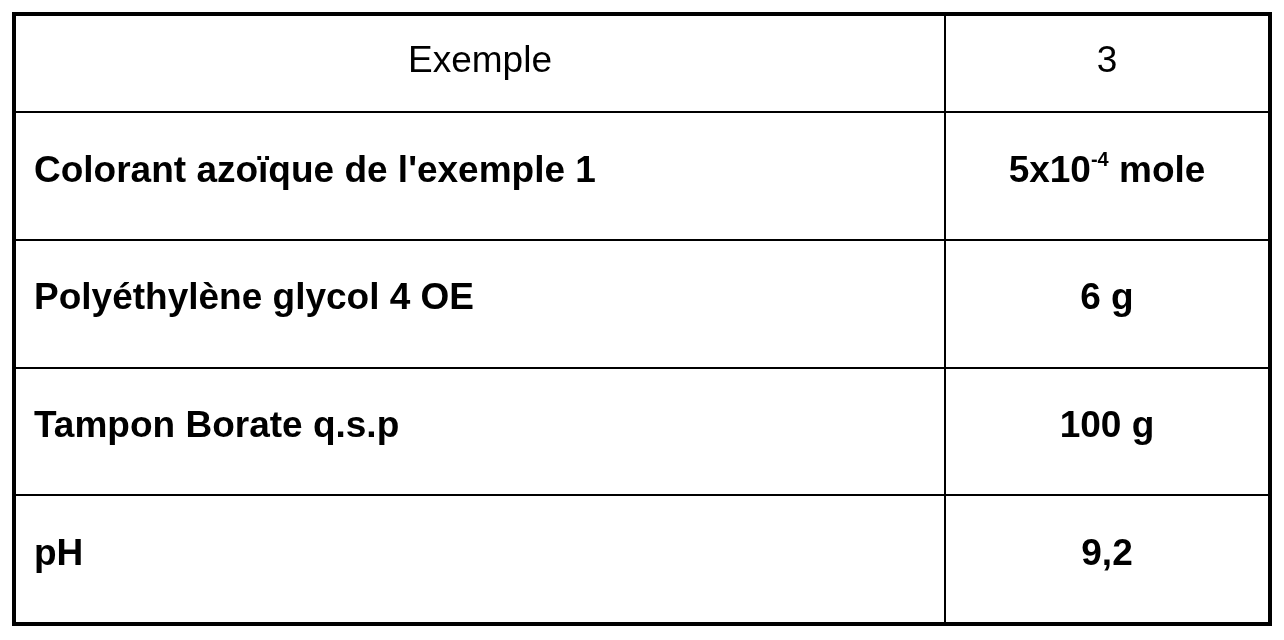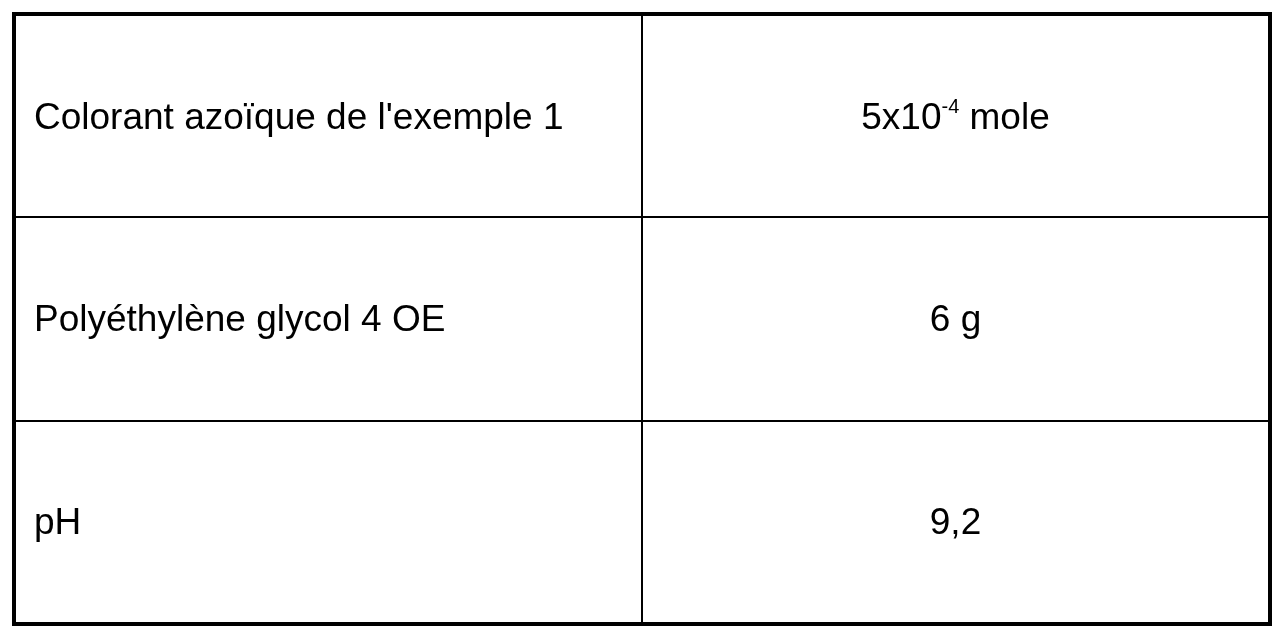--- a/index.html
+++ b/index.html
@@ -38,36 +38,44 @@
       line-height: 1;
     }
     tr:first-child td { border-top: none; }
     tr:last-child td { border-bottom: none; }
     td:first-child { border-left: none; }
     td:last-child { border-right: none; }
     .col-label { width: 928px; }
     .col-value { text-align: center; padding-left: 0; }
     .header-label { text-align: center; padding-left: 0; }
     .row-header td { height: 80px; padding-bottom: 8px; }
-    .row-body td { height: 102px; padding-bottom: 0; }
+    .row-body td { height: 102px; padding-bottom: 14px; font-weight: bold; }
     sup { font-size: 20px; vertical-align: 16px; line-height: 0; }
   </style>
 </head>
 <body>
 
 <div class="table-wrap">
   <table>
     <tbody>
+        <tr class="row-header">
+      <td class="col-label header-label">Exemple</td>
+      <td class="col-value">3</td>
+    </tr>
     <tr class="row-body">
       <td>Colorant azoïque de l'exemple 1</td>
       <td class="col-value"><span>5x10</span><sup>-4</sup><span> mole</span></td>
     </tr>
     <tr class="row-body">
       <td>Polyéthylène glycol 4 OE</td>
       <td class="col-value">6 g</td>
+    </tr>
+    <tr class="row-body">
+      <td>Tampon Borate q.s.p</td>
+      <td class="col-value">100 g</td>
     </tr>
     <tr class="row-body">
       <td>pH</td>
       <td class="col-value">9,2</td>
     </tr>
   </tbody>
     </table>
 </div>
 
 </body></html>

